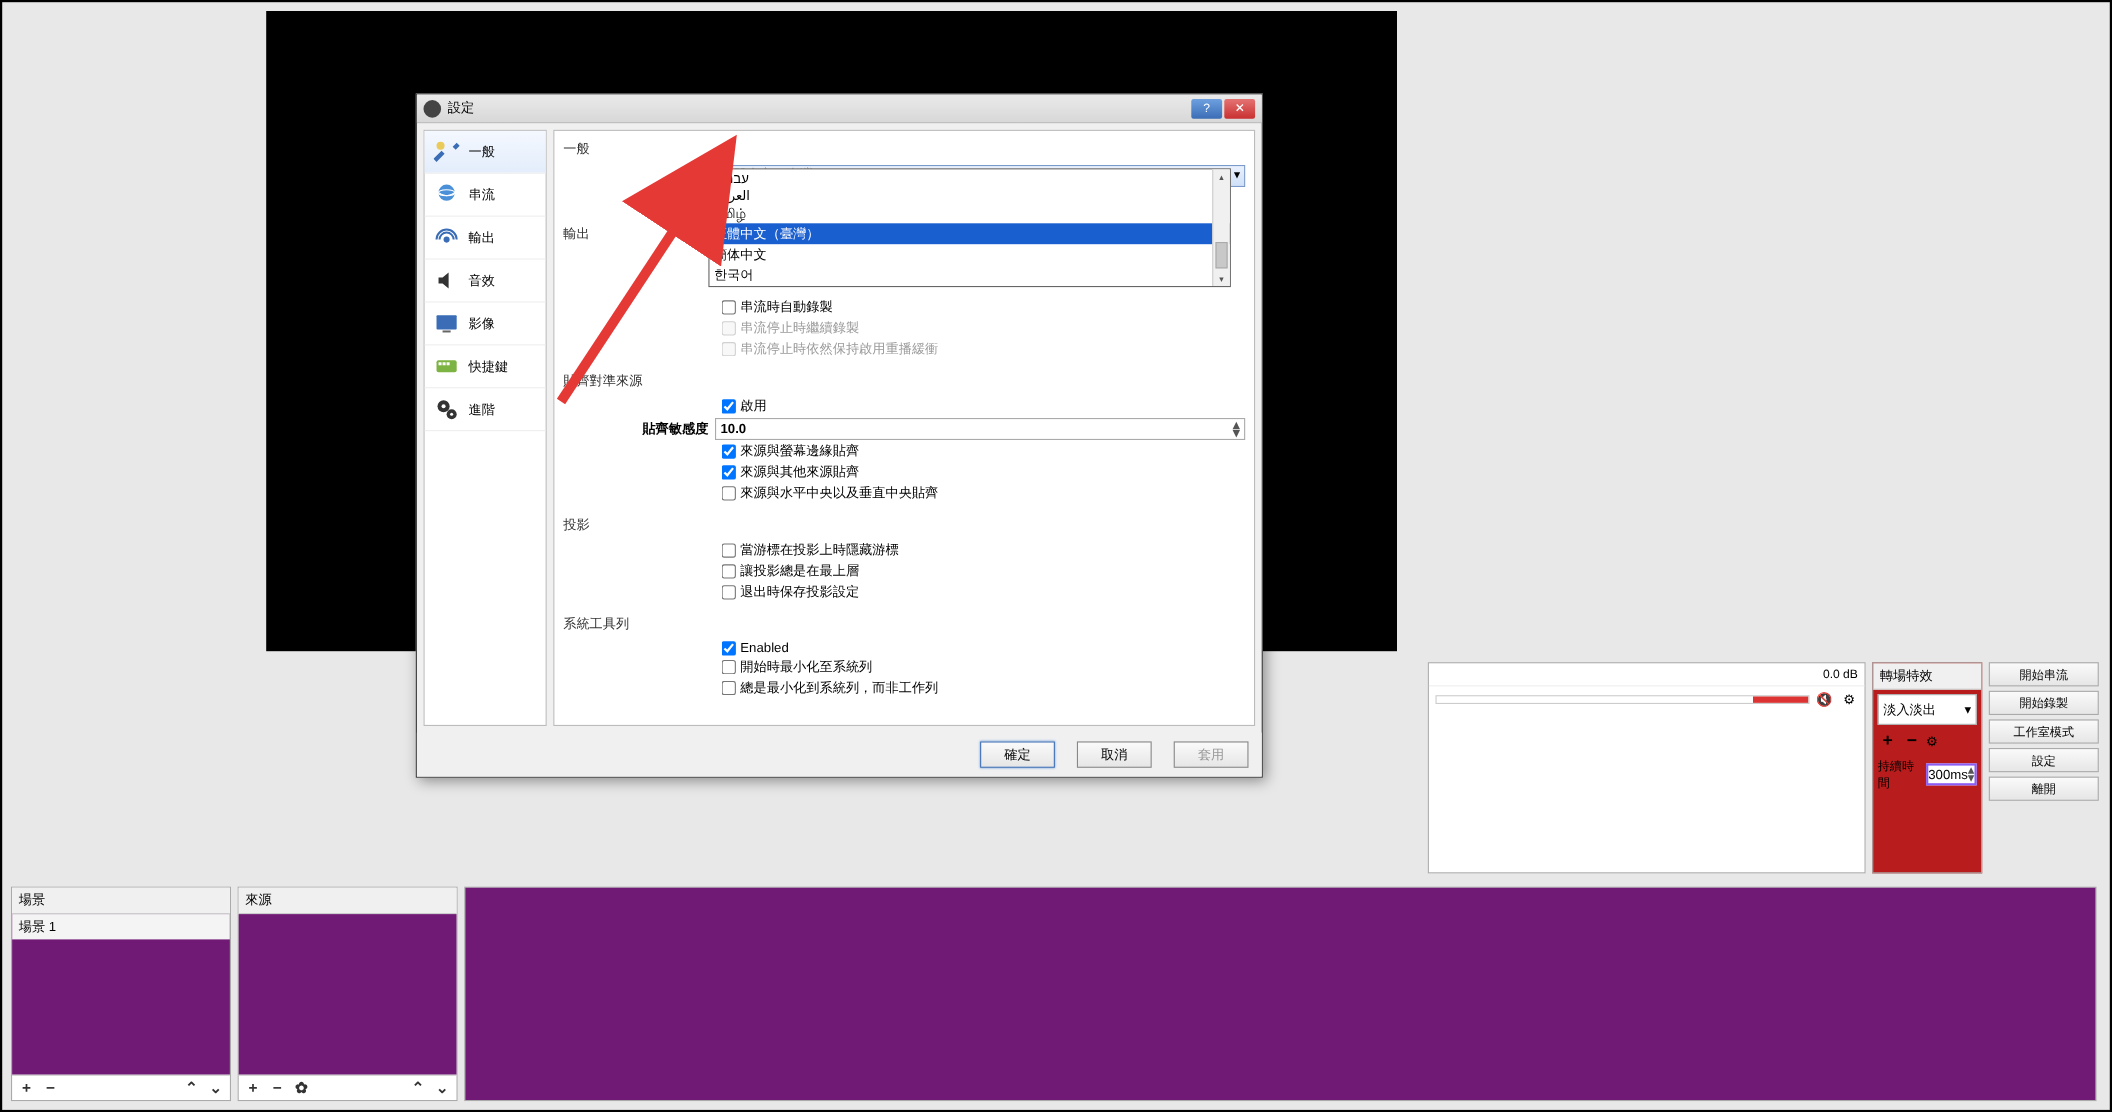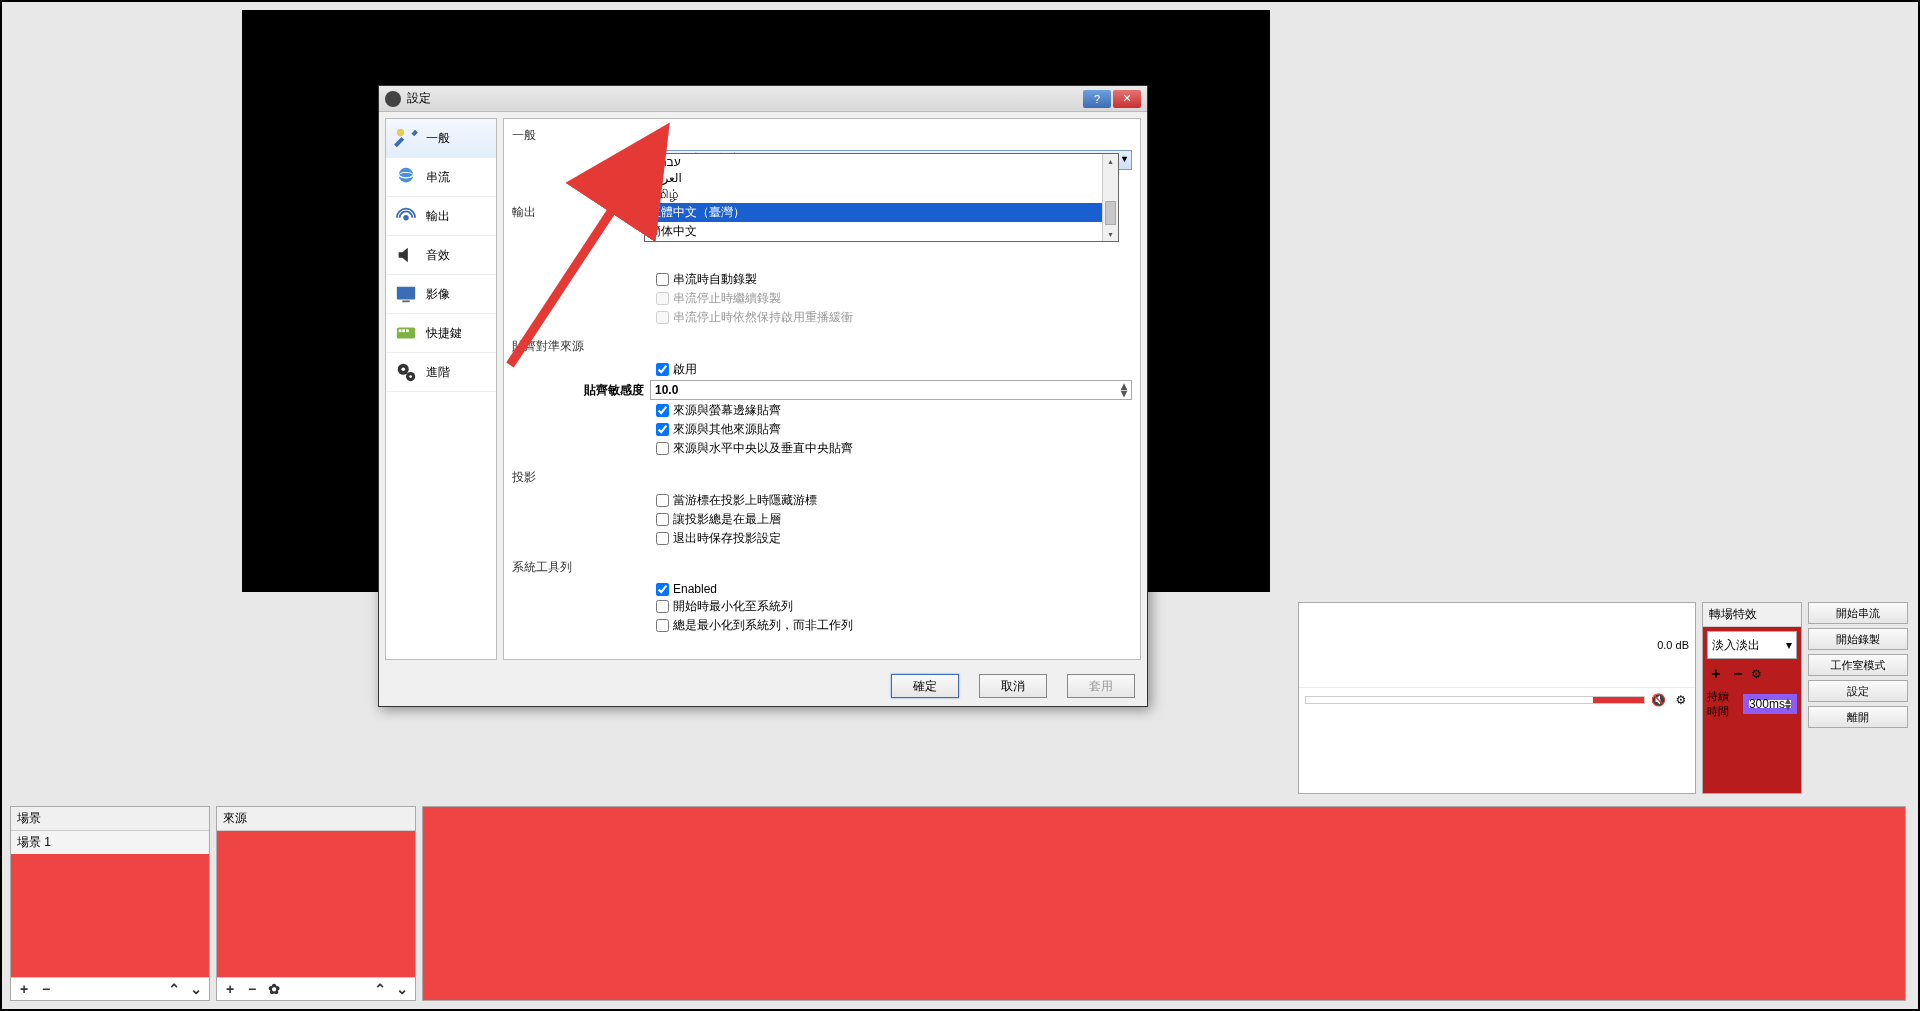--- a/index.html
+++ b/index.html
@@ -8,33 +8,33 @@
 
 .main-window { position: absolute; top: 0; left: 0; right: 0; bottom: 0; background: #e8e8e8; border: 2px solid #000; }
 
 
 .preview { position: absolute; top: 8px; left: 240px; width: 1028px; height: 582px; background: #000; }
 
 
 .panels { position: absolute; bottom: 8px; left: 8px; right: 12px; height: 195px; display: flex; gap: 6px; }
 .panel { border: 1px solid #aaa; background: #fff; display: flex; flex-direction: column; }
 .panel-header { background: #f0f0f0; padding: 3px 6px; border-bottom: 1px solid #ccc; font-size: 12px; }
-.panel-body { flex: 1; background: #ef4444; overflow: auto; }
+.panel-body { flex: 1; background: #701a75; overflow: auto; }
 .panel-footer { border-top: 1px solid #ccc; padding: 2px 4px; display: flex; gap: 4px; align-items: center; }
 .panel-scenes { width: 200px; }
 .panel-sources { width: 200px; }
 .panel-mixer { flex: 1; }
 
 .list-item { padding: 3px 6px; background: #f4f4f4; }
 
 .icon-btn { width: 18px; height: 18px; display: inline-flex; align-items: center; justify-content: center; cursor: pointer; font-size: 14px; font-weight: bold; color: #333; }
 .ctrl-btn { display: block; width: 100%; height: 22px; margin-bottom: 2px; background: linear-gradient(#fafafa,#e6e6e6); border: 1px solid #aaa; font-size: 11px; cursor: pointer; }
 
 
-.meter-row { display: flex; align-items: center; justify-content: flex-end; padding: 4px 6px; gap: 6px; margin-top: 32px; }
+.meter-row { display: flex; align-items: center; justify-content: flex-end; padding: 4px 6px; gap: 6px; }
 .db-label { font-size: 11px; }
 .speaker-icon { color: #d33; width: 16px; height: 16px; display: inline-flex; align-items: center; justify-content: center; }
 .gear-icon { width: 16px; height: 16px; display: inline-flex; align-items: center; justify-content: center; }
 
 
 .dialog { position: absolute; top: 85px; left: 378px; width: 770px; height: 622px; background: #f0f0f0; border: 1px solid #333; box-shadow: 3px 3px 12px rgba(0,0,0,.4); }
 .titlebar { height: 26px; background: linear-gradient(#eaeaea,#d8d8d8); display: flex; align-items: center; padding: 0 6px; border-bottom: 1px solid #bbb; }
 .titlebar .obs-icon { width: 16px; height: 16px; border-radius: 50%; background: #444; margin-right: 6px; }
 .titlebar .title { flex: 1; font-size: 12px; }
 .win-btn { width: 28px; height: 18px; margin-left: 2px; display: inline-flex; align-items: center; justify-content: center; cursor: pointer; font-size: 11px; border-radius: 2px; }
@@ -83,21 +83,21 @@
 .right-area { position: absolute; right: 10px; top: 600px; width: 610px; height: 192px; display: flex; gap: 6px; }
 .mixer-right { flex: 1; border: 1px solid #aaa; background: #fff; display: flex; flex-direction: column; }
 .transitions-right { width: 100px; border: 1px solid #aaa; background: #b91c1c; display: flex; flex-direction: column; }
 .buttons-right { width: 100px; display: flex; flex-direction: column; gap: 2px; }
 
 .trans-select { margin: 4px; height: 28px; border: 1px solid #aaa; background: #fff; font-size: 11px; padding: 0 4px; display: flex; align-items: center; justify-content: space-between; }
 .trans-row { display: flex; align-items: center; gap: 4px; margin: 2px 4px; }
 .trans-row .big { font-size: 16px; font-weight: bold; width: 18px; text-align: center; cursor: pointer; }
 .trans-row .gear { width: 16px; cursor: pointer; }
 .dur-row { display: flex; align-items: center; gap: 4px; margin: 4px; }
-.dur-input { flex: 1; height: 20px; border: 6px solid #8b5cf6; background: #fff; font-size: 11px; padding: 0 0; display: flex; align-items: center; justify-content: space-between; }
+.dur-input { flex: 1; height: 20px; border: 2px solid #8b5cf6; background: #fff; font-size: 11px; padding: 0 0; display: flex; align-items: center; justify-content: space-between; }
 </style>
 </head>
 <body>
 
 <div class="main-window">
   <div class="preview"></div>
 
   <div class="panels">
     <div class="panel panel-scenes">
       <div class="panel-header">場景</div>
@@ -360,20 +360,21 @@
     <button class="dlg-btn" disabled="">套用</button>
   </div>
 </div>
 
 <div class="dropdown">
   <div class="dd-item">עברית</div>
   <div class="dd-item">العربية</div>
   <div class="dd-item">தமிழ்</div>
   <div class="dd-item sel">正體中文（臺灣）</div>
   <div class="dd-item">簡体中文</div>
+  <div class="dd-item">한국어</div>
   <div class="dd-scroll">
     <div class="up">▴</div>
     <div class="thumb"></div>
     <div class="down" style="position:absolute;bottom:0;left:0;right:0">▾</div>
   </div>
 </div>
 
 <svg class="arrow-annot" width="220" height="260">
   <defs>
     <marker id="ah" markerWidth="12" markerHeight="12" refX="9" refY="6" orient="auto">

